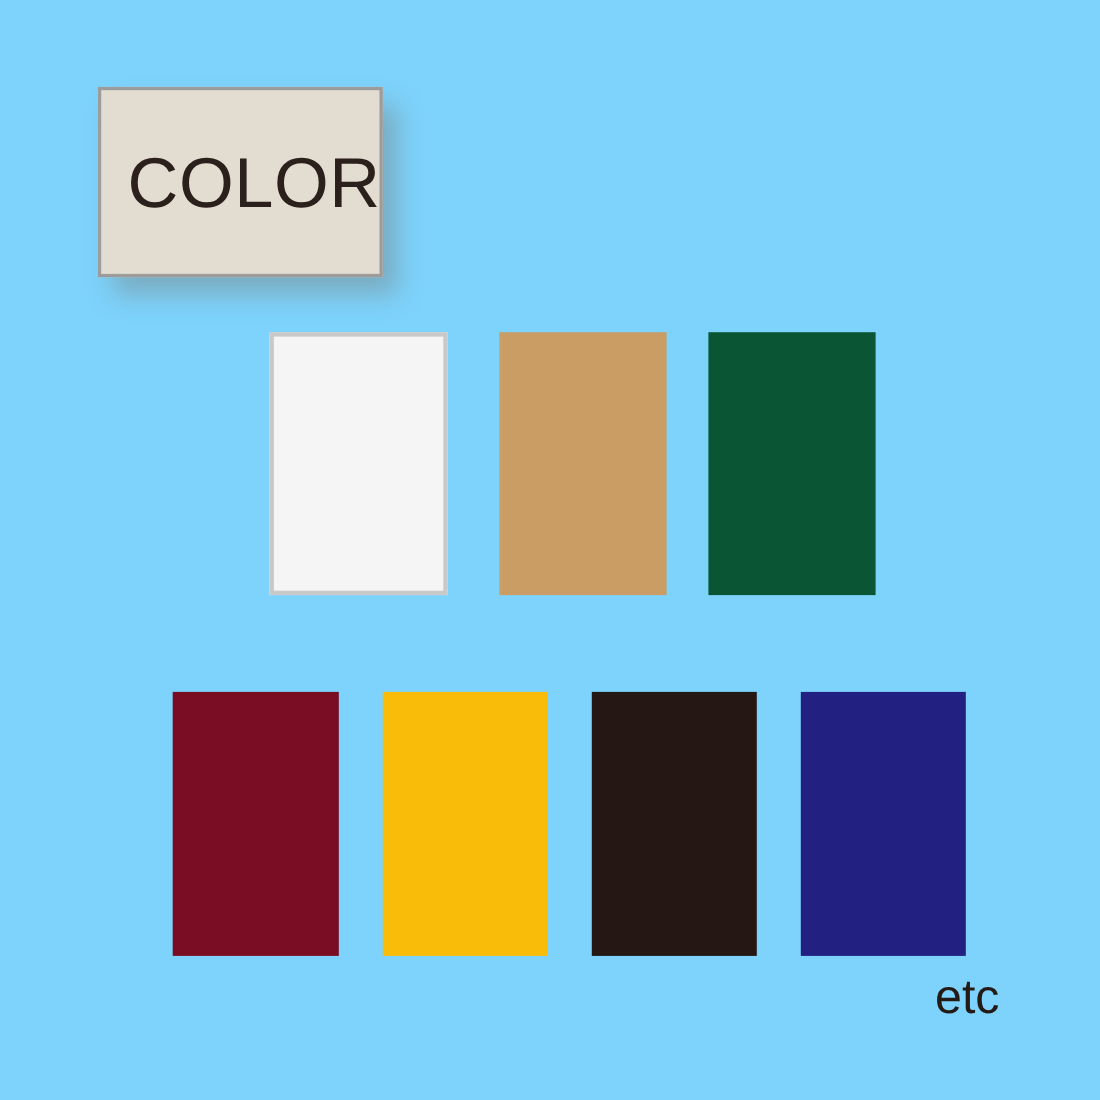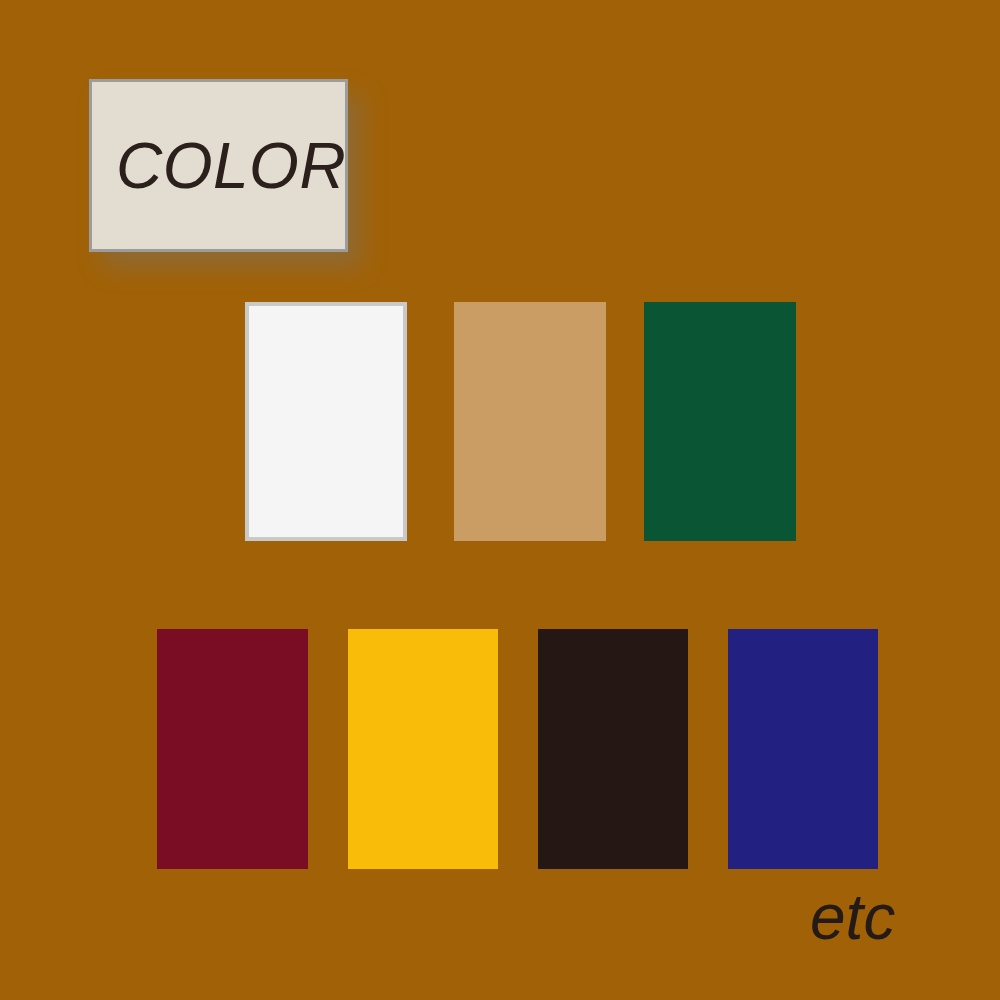--- a/index.html
+++ b/index.html
@@ -7,23 +7,22 @@
     padding: 0;
     background: #ffffff;
   }
   body {
     font-family: "Liberation Sans", sans-serif;
   }
   #canvas {
     position: relative;
     width: 1000px;
     height: 1000px;
-    background: #a16207;
+    background: #7dd3fc;
     overflow: hidden;
-    font-style: italic;
   }
 
   
   .color-card {
     position: absolute;
     left: 89px;
     top: 79px;
     width: 259px;
     height: 173px;
     box-sizing: border-box;
@@ -48,25 +47,26 @@
   
   .swatch {
     position: absolute;
     box-sizing: border-box;
   }
 
   
   .etc-label {
     position: absolute;
     font-family: "Liberation Sans", sans-serif;
-    font-size: 64px;
+    font-size: 44px;
     font-weight: 400;
     color: #241A16;
     line-height: 1;
     white-space: nowrap;
+    margin-left: 40px;
   }
 </style>
 </head>
 <body>
 
 <div id="canvas">
 
   <div class="color-card">
     <span class="color-card-label">COLOR</span>
   </div>

